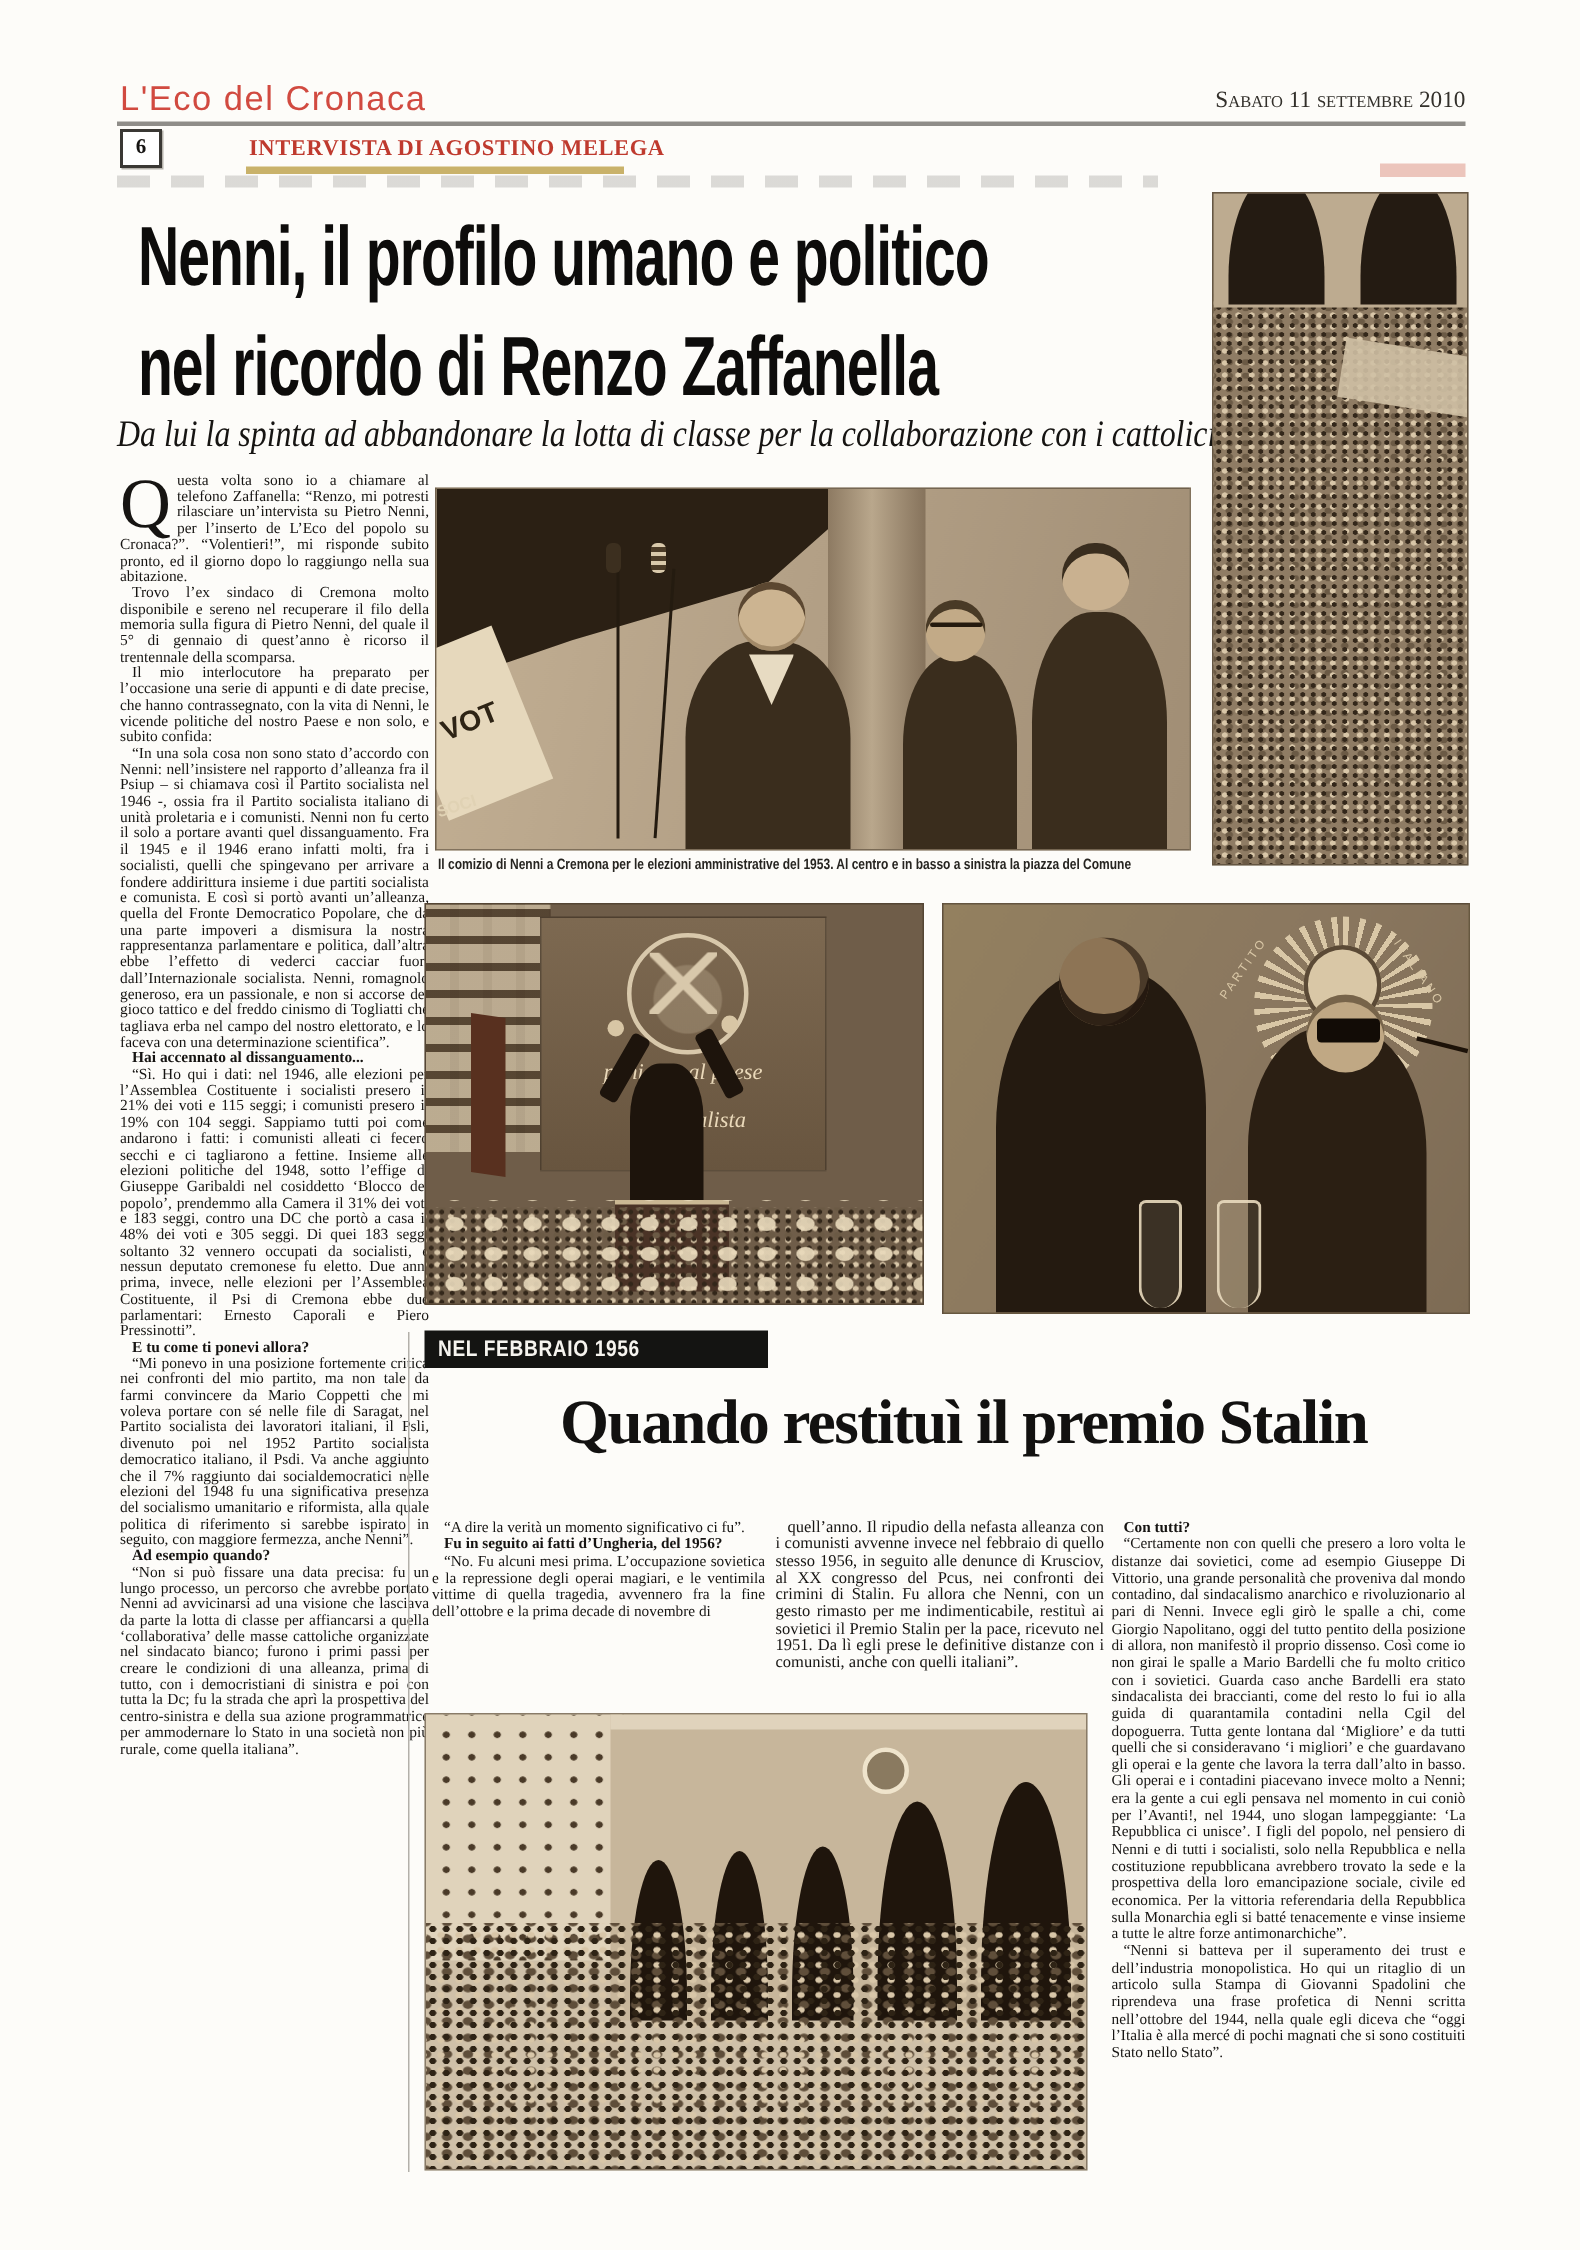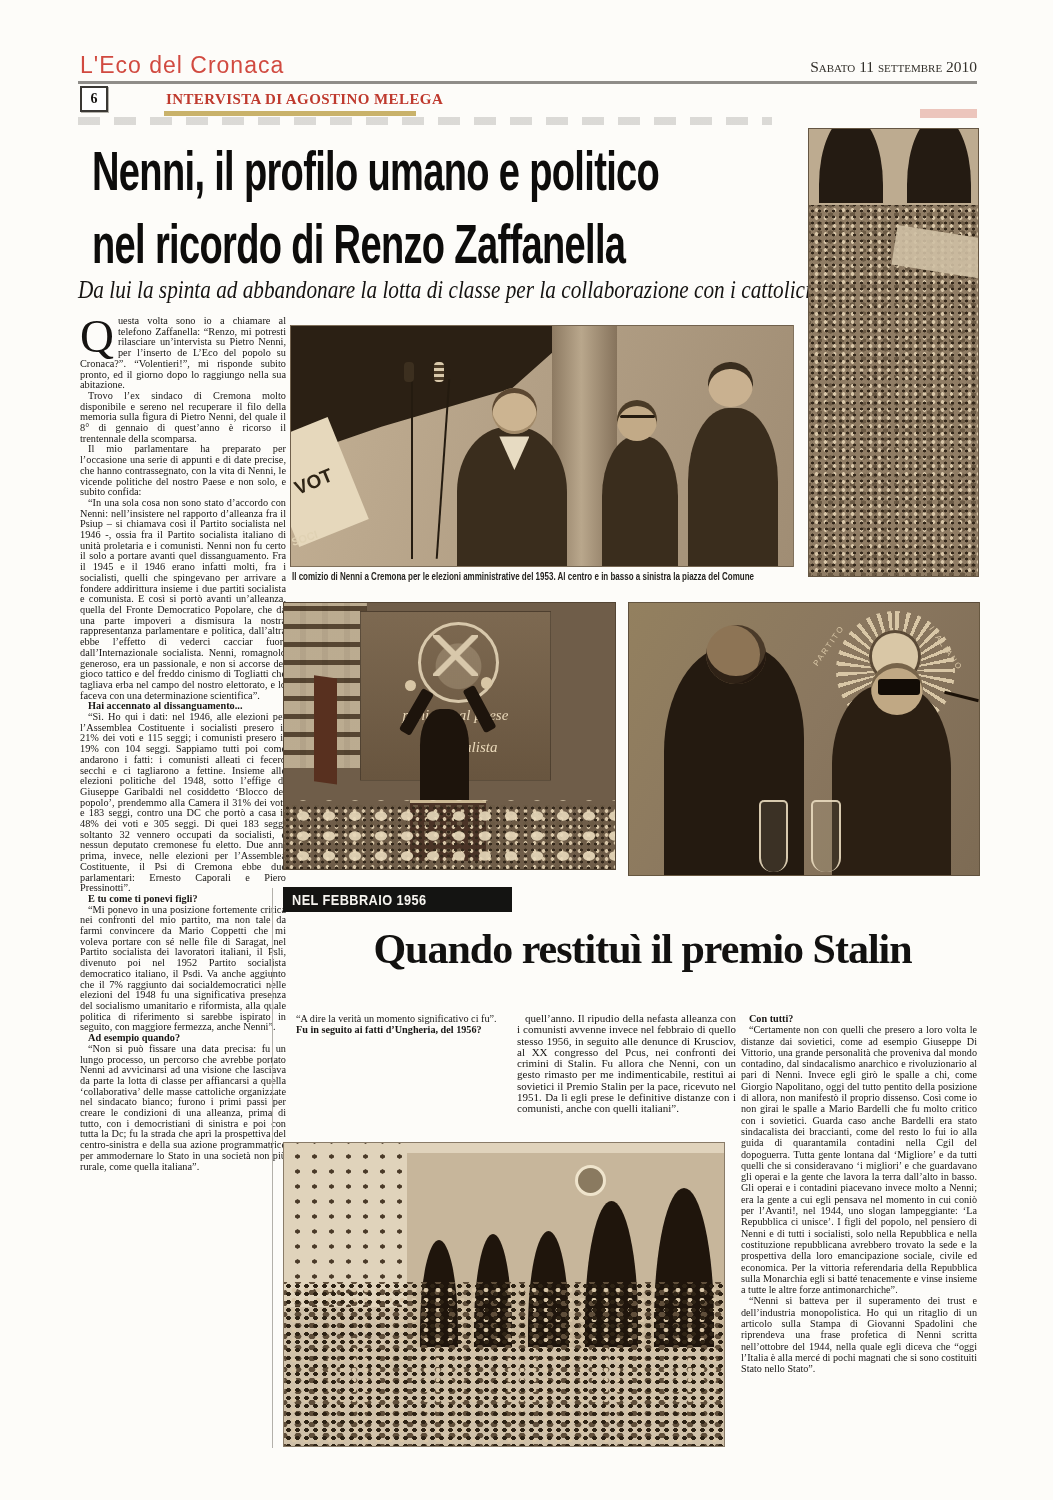--- a/index.html
+++ b/index.html
@@ -178,26 +178,26 @@
   <h1 class="headline1" style="margin:16px;">
     <span class="hl-line">Nenni, il profilo umano e politico</span>
     <span class="hl-line">nel ricordo di Renzo Zaffanella</span>
   </h1>
   <div class="standfirst1">
     <span class="sf-in">Da lui la spinta ad abbandonare la lotta di classe per la collaborazione con i cattolici</span>
   </div>
 
   <div class="col col-left">
       <p class="pr lead"><span class="dropcap">Q</span>uesta volta sono io a chiamare al telefono Zaffanella: “Renzo, mi potresti rilasciare un’intervista su Pietro Nenni, per l’inserto de L’Eco del popolo su Cronaca?”. “Volentieri!”, mi risponde subito pronto, ed il giorno dopo lo raggiungo nella sua abitazione.</p>
-      <p class="pr">Trovo l’ex sindaco di Cremona molto disponibile e sereno nel recuperare il filo della memoria sulla figura di Pietro Nenni, del quale il 8° di gennaio di quest’anno è ricorso il trentennale della scomparsa.</p>
-      <p class="pr">Il mio parlamentare ha preparato per l’occasione una serie di appunti e di date precise, che hanno contrassegnato, con la vita di Nenni, le vicende politiche del nostro Paese e non solo, e subito confida:</p>
+      <p class="pr">Trovo l’ex sindaco di Cremona molto disponibile e sereno nel recuperare il filo della memoria sulla figura di Pietro Nenni, del quale il 5° di gennaio di quest’anno è ricorso il trentennale della scomparsa.</p>
+      <p class="pr">Il mio interlocutore ha preparato per l’occasione una serie di appunti e di date precise, che hanno contrassegnato, con la vita di Nenni, le vicende politiche del nostro Paese e non solo, e subito confida:</p>
       <p class="pr">“In una sola cosa non sono stato d’accordo con Nenni: nell’insistere nel rapporto d’alleanza fra il Psiup – si chiamava così il Partito socialista nel 1946 -, ossia fra il Partito socialista italiano di unità proletaria e i comunisti. Nenni non fu certo il solo a portare avanti quel dissanguamento. Fra il 1945 e il 1946 erano infatti molti, fra i socialisti, quelli che spingevano per arrivare a fondere addirittura insieme i due partiti socialista e comunista. E così si portò avanti un’alleanza, quella del Fronte Democratico Popolare, che da una parte impoveri a dismisura la nostra rappresentanza parlamentare e politica, dall’altra ebbe l’effetto di vederci cacciar fuori dall’Internazionale socialista. Nenni, romagnolo generoso, era un passionale, e non si accorse del gioco tattico e del freddo cinismo di Togliatti che tagliava erba nel campo del nostro elettorato, e lo faceva con una determinazione scientifica”.</p>
       <p class="pr qq">Hai accennato al dissanguamento...</p>
       <p class="pr">“Sì. Ho qui i dati: nel 1946, alle elezioni per l’Assemblea Costituente i socialisti presero il 21% dei voti e 115 seggi; i comunisti presero il 19% con 104 seggi. Sappiamo tutti poi come andarono i fatti: i comunisti alleati ci fecero secchi e ci tagliarono a fettine. Insieme alle elezioni politiche del 1948, sotto l’effige di Giuseppe Garibaldi nel cosiddetto ‘Blocco del popolo’, prendemmo alla Camera il 31% dei voti e 183 seggi, contro una DC che portò a casa il 48% dei voti e 305 seggi. Di quei 183 seggi soltanto 32 vennero occupati da socialisti, e nessun deputato cremonese fu eletto. Due anni prima, invece, nelle elezioni per l’Assemblea Costituente, il Psi di Cremona ebbe due parlamentari: Ernesto Caporali e Piero Pressinotti”.</p>
-      <p class="pr qq">E tu come ti ponevi figli?</p>
+      <p class="pr qq">E tu come ti ponevi allora?</p>
       <p class="pr">“Mi ponevo in una posizione fortemente critica nei confronti del mio partito, ma non tale da farmi convincere da Mario Coppetti che mi voleva portare con sé nelle file di Saragat, nel Partito socialista dei lavoratori italiani, il Psli, divenuto poi nel 1952 Partito socialista democratico italiano, il Psdi. Va anche aggiunto che il 7% raggiunto dai socialdemocratici nelle elezioni del 1948 fu una significativa presenza del socialismo umanitario e riformista, alla quale politica di riferimento si sarebbe ispirato in seguito, con maggiore fermezza, anche Nenni”.</p>
       <p class="pr qq">Ad esempio quando?</p>
       <p class="pr">“Non si può fissare una data precisa: fu un lungo processo, un percorso che avrebbe portato Nenni ad avvicinarsi ad una visione che lasciava da parte la lotta di classe per affiancarsi a quella ‘collaborativa’ delle masse cattoliche organizzate nel sindacato bianco; furono i primi passi per creare le condizioni di una alleanza, prima di tutto, con i democristiani di sinistra e poi con tutta la Dc; fu la strada che aprì la prospettiva del centro-sinistra e della sua azione programmatrice per ammodernare lo Stato in una società non più rurale, come quella italiana”.</p>
     </div>
 
   <figure class="ph ph-main" style="margin:0;">
     <div class="canopy"></div>
     <div class="pillar"></div>
     <div class="banner-vot">
         <span>VOT</span>
@@ -265,20 +265,21 @@
   </figure>
 
   <div class="vrule"></div>
   <div class="section-bar">
     <span class="bar-in">NEL FEBBRAIO 1956</span>
   </div>
   <h2 class="headline2" style="margin:12px;">Quando restituì il premio Stalin</h2>
   <div class="col col-a">
       <p class="pr">“A dire la verità un momento significativo ci fu”.</p>
       <p class="pr qq">Fu in seguito ai fatti d’Ungheria, del 1956?</p>
+      <p class="pr">“No. Fu alcuni mesi prima. L’occupazione sovietica e la repressione degli operai magiari, e le ventimila vittime di quella tragedia, avvennero fra la fine dell’ottobre e la prima decade di novembre di</p>
     </div>
   <div class="col col-b">
       <p class="pr">quell’anno. Il ripudio della nefasta alleanza con i comunisti avvenne invece nel febbraio di quello stesso 1956, in seguito alle denunce di Krusciov, al XX congresso del Pcus, nei confronti dei crimini di Stalin. Fu allora che Nenni, con un gesto rimasto per me indimenticabile, restituì ai sovietici il Premio Stalin per la pace, ricevuto nel 1951. Da lì egli prese le definitive distanze con i comunisti, anche con quelli italiani”.</p>
     </div>
   <div class="col col-c">
       <p class="pr qq">Con tutti?</p>
       <p class="pr">“Certamente non con quelli che presero a loro volta le distanze dai sovietici, come ad esempio Giuseppe Di Vittorio, una grande personalità che proveniva dal mondo contadino, dal sindacalismo anarchico e rivoluzionario al pari di Nenni. Invece egli girò le spalle a chi, come Giorgio Napolitano, oggi del tutto pentito della posizione di allora, non manifestò il proprio dissenso. Così come io non girai le spalle a Mario Bardelli che fu molto critico con i sovietici. Guarda caso anche Bardelli era stato sindacalista dei braccianti, come del resto lo fui io alla guida di quarantamila contadini nella Cgil del dopoguerra. Tutta gente lontana dal ‘Migliore’ e da tutti quelli che si consideravano ‘i migliori’ e che guardavano gli operai e la gente che lavora la terra dall’alto in basso. Gli operai e i contadini piacevano invece molto a Nenni; era la gente a cui egli pensava nel momento in cui coniò per l’Avanti!, nel 1944, uno slogan lampeggiante: ‘La Repubblica ci unisce’. I figli del popolo, nel pensiero di Nenni e di tutti i socialisti, solo nella Repubblica e nella costituzione repubblicana avrebbero trovato la sede e la prospettiva della loro emancipazione sociale, civile ed economica. Per la vittoria referendaria della Repubblica sulla Monarchia egli si batté tenacemente e vinse insieme a tutte le altre forze antimonarchiche”.</p>
       <p class="pr">“Nenni si batteva per il superamento dei trust e dell’industria monopolistica. Ho qui un ritaglio di un articolo sulla Stampa di Giovanni Spadolini che riprendeva una frase profetica di Nenni scritta nell’ottobre del 1944, nella quale egli diceva che “oggi l’Italia è alla mercé di pochi magnati che si sono costituiti Stato nello Stato”.</p>
     </div>
 

